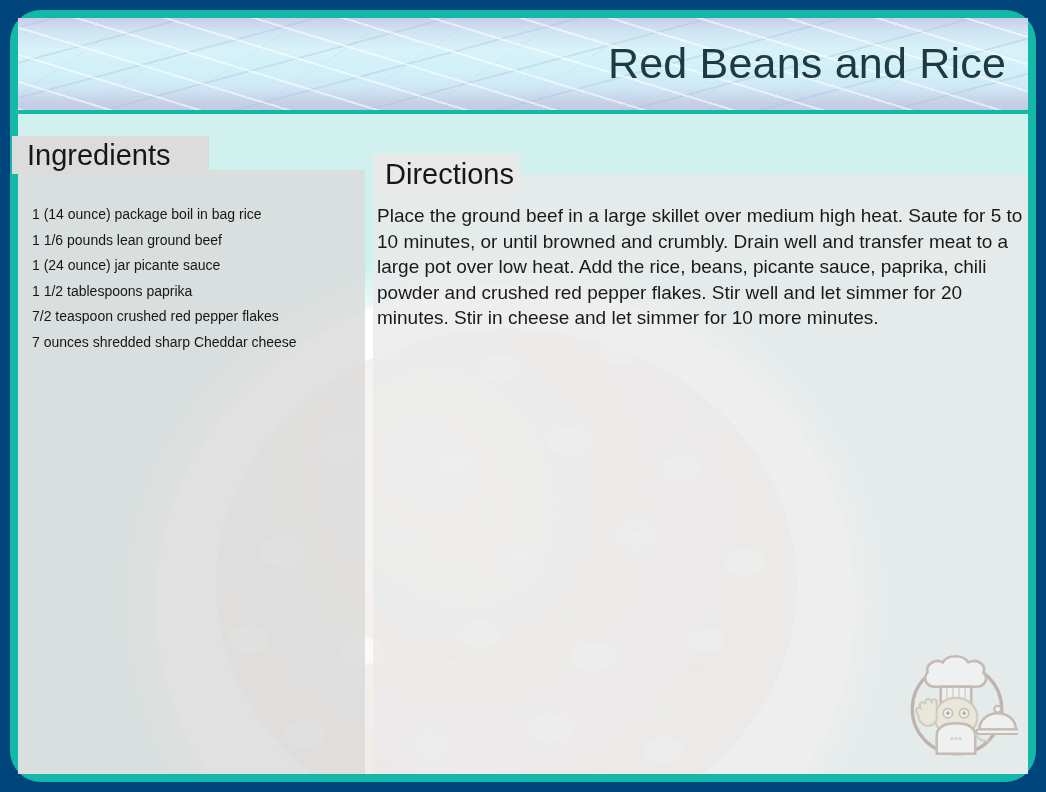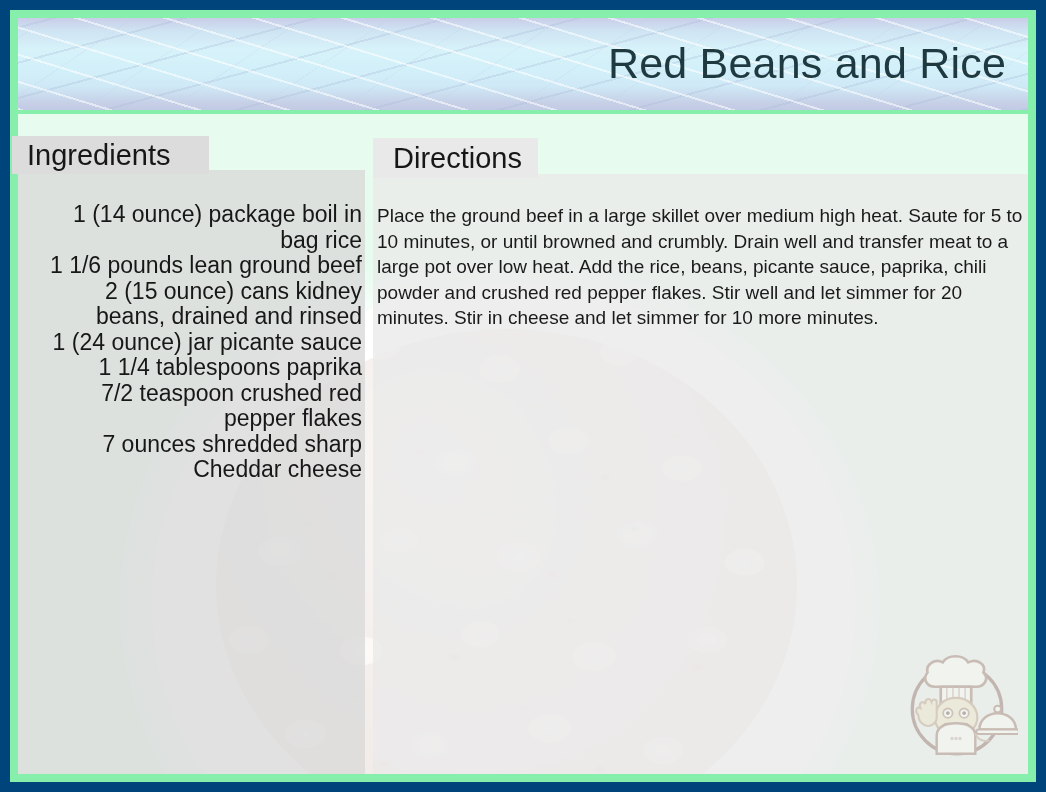--- a/index.html
+++ b/index.html
@@ -14,21 +14,22 @@
   
   #slide{
     position:relative;
     width:1046px; height:792px;
     background:#00447c;
   }
   #paper{
     position:absolute;
     left:10px; top:10px;
     width:1026px; height:772px;
-    background:#86efac;
+    background:#14b8a6;
+    border-radius:31px;
   }
 
   
   #banner{
     position:absolute;
     left:8px; top:8px;
     width:1010px; height:92px;
     background:
       linear-gradient(to bottom,
         #c9cde8 0%,
@@ -186,40 +187,39 @@
     background:#dcdcdc;
     display:flex;
     align-items:center;
   }
   #tab-ingredients{
     left:2px; top:126px;
     width:197px; height:38px;
     padding-left:15px;
   }
   #tab-directions{
-    left:363px; top:128px;
-    width:165px; height:40px;
+    left:363px; top:144px;
+    width:147px; height:40px;
     background:#e9e9e9;
-    padding-left:20px;
+    padding-left:12px;
   }
   .tab-label{
     font-size:29px;
     color:#171717;
     line-height:1;
   }
 
   
   #ingredients-body{
     position:absolute;
     left:22px; top:192px;
     width:330px;
-    font-size:23px;
+    font-size:14px;
     line-height:25.5px;
     color:#171717;
-    text-align:right;
   }
   #ingredients-body .ing-item{ white-space:normal; }
 
   #directions-body{
     position:absolute;
     left:367px; top:193px;
     width:648px;
     font-size:19px;
     line-height:25.5px;
     color:#1a1a1a;
@@ -259,23 +259,22 @@
       <div id="photo-wash"></div>
     </div>
 
     <div id="panel-ingredients" class="panel"></div>
     <div id="tab-ingredients" class="tab">
       <span class="tab-label">Ingredients</span>
     </div>
     <div id="ingredients-body">
       <div class="ing-item">1 (14 ounce) package boil in bag rice</div>
       <div class="ing-item">1 1/6 pounds lean ground beef</div>
-      <div class="ing-item">2 (15 ounce) cans kidney beans, drained and rinsed</div>
       <div class="ing-item">1 (24 ounce) jar picante sauce</div>
-      <div class="ing-item">1 1/4 tablespoons paprika</div>
+      <div class="ing-item">1 1/2 tablespoons paprika</div>
       <div class="ing-item">7/2 teaspoon crushed red pepper flakes</div>
       <div class="ing-item">7 ounces shredded sharp Cheddar cheese</div>
     </div>
 
     <div id="panel-directions" class="panel"></div>
     <div id="tab-directions" class="tab">
       <span class="tab-label">Directions</span>
     </div>
     <div id="directions-body">
       <p>Place the ground beef in a large skillet over medium high heat. Saute for 5 to 10 minutes, or until browned and crumbly. Drain well and transfer meat to a large pot over low heat. Add the rice, beans, picante sauce, paprika, chili powder and crushed red pepper flakes. Stir well and let simmer for 20 minutes. Stir in cheese and let simmer for 10 more minutes.</p>

